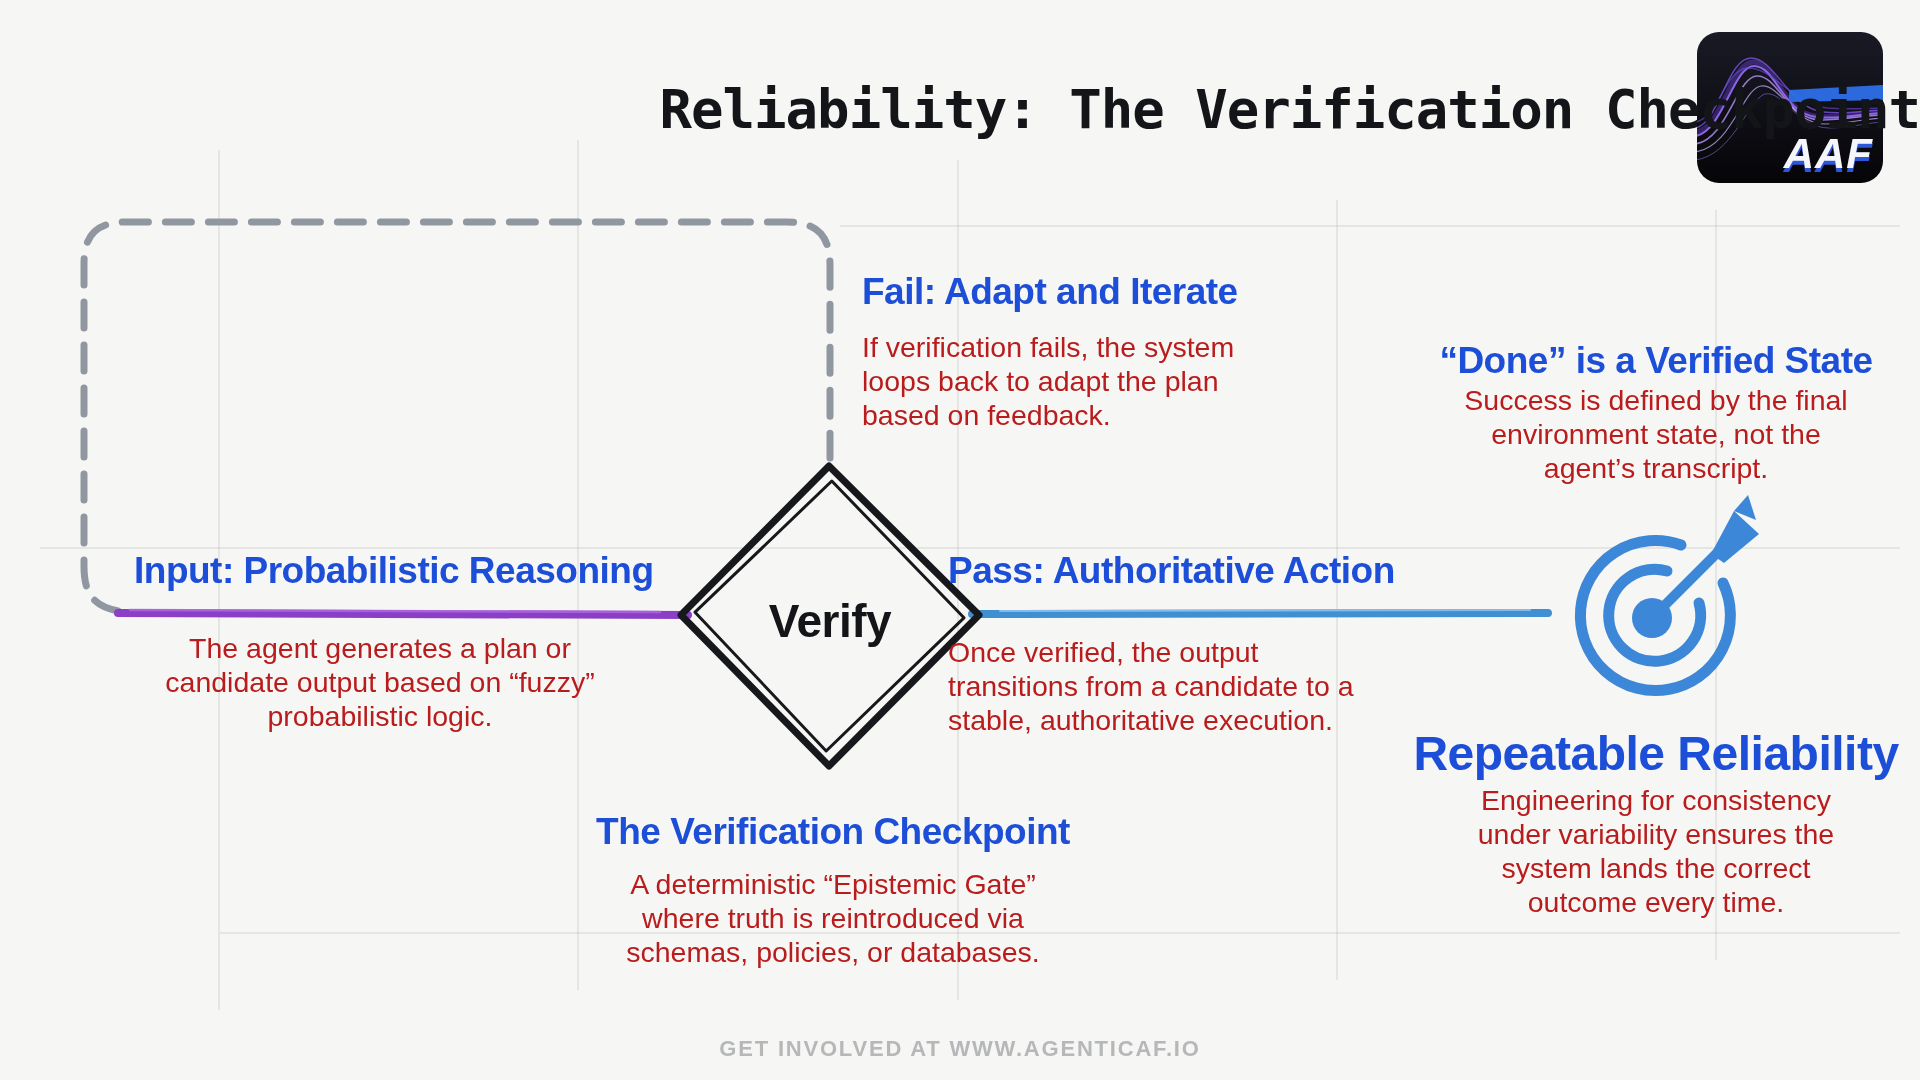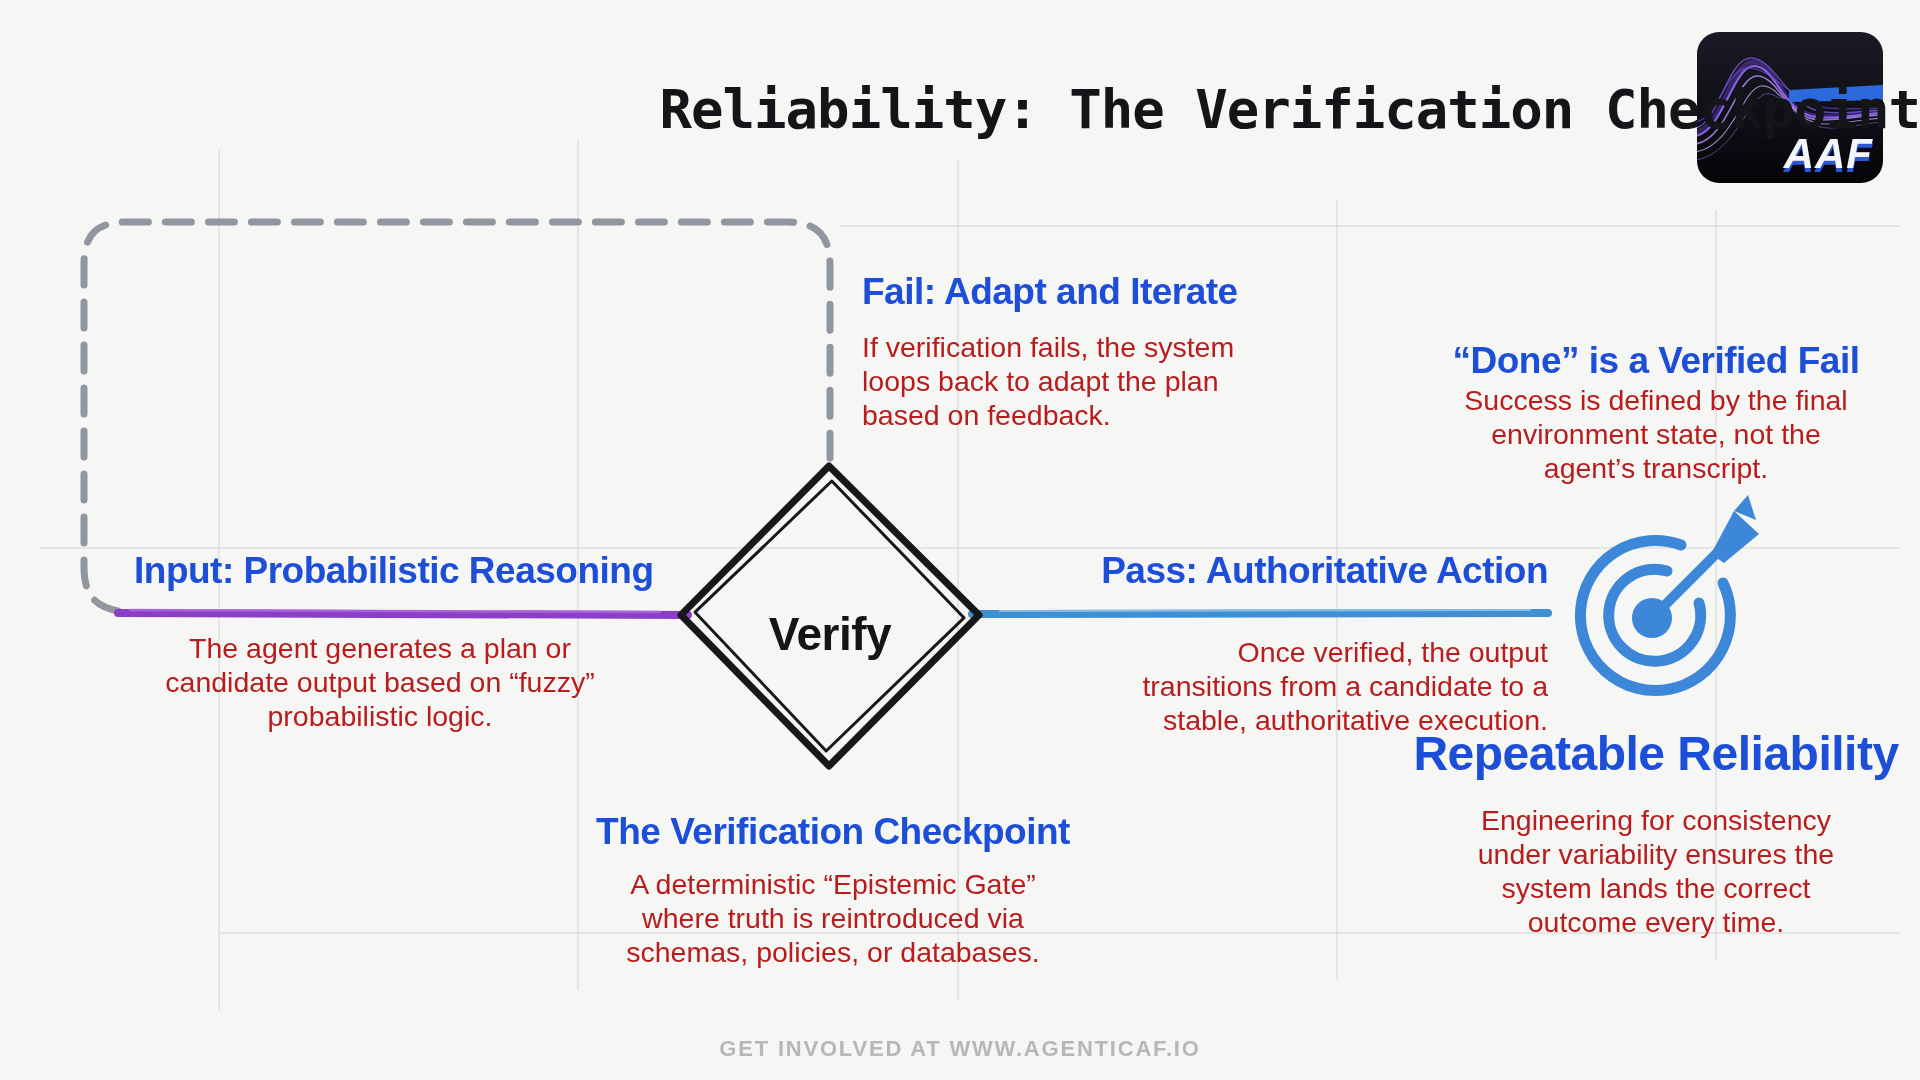--- a/index.html
+++ b/index.html
@@ -26,35 +26,35 @@
     font-weight:400;font-size:28.5px;line-height:34px;
     color:#b91c1c;margin:0;white-space:pre-line;
   }
 
   #sec-input-h{left:134px;top:549px;}
   #sec-input-b{left:110px;top:631px;width:540px;text-align:center;}
 
   #sec-fail{left:862px;top:270px;width:520px;text-align:left;}
   #sec-fail .body-text{margin-top:16px;}
 
-  #sec-pass{left:948px;top:549px;width:600px;text-align:right;}
+  #sec-pass{left:948px;top:549px;width:600px;text-align:left;}
   #sec-pass .body-text{margin-top:42px;}
 
   #sec-done{left:1398px;top:339px;width:516px;text-align:center;}
   #sec-done .body-text{}
 
   #sec-repeat{left:1398px;top:726px;width:516px;text-align:center;}
   #sec-repeat .heading{font-size:48px;}
-  #sec-repeat .body-text{margin-top:20px;}
+  #sec-repeat .body-text{}
 
   #sec-checkpoint{left:578px;top:810px;width:510px;text-align:center;}
   #sec-checkpoint .body-text{margin-top:13px;}
 
   #verify-label{
-    left:730px;top:607px;width:200px;text-align:center;
+    left:730px;top:594px;width:200px;text-align:center;
     font-weight:700;font-size:46px;letter-spacing:-0.5px;color:#141519;
   }
 
   #footer{
     left:0;right:0;top:1036px;text-align:center;
     font-weight:700;font-size:22px;letter-spacing:1.8px;
     color:var(--footer_gray,#b5b7b8);
   }
 
   
@@ -164,21 +164,21 @@
 </div>
 
 <div id="sec-pass" class="abs">
   <h2 class="heading">Pass: Authoritative Action</h2>
   <p class="body-text">Once verified, the output
 transitions from a candidate to a
 stable, authoritative execution.</p>
 </div>
 
 <div id="sec-done" class="abs">
-  <h2 class="heading">“Done” is a Verified Fail</h2>
+  <h2 class="heading">“Done” is a Verified State</h2>
   <p class="body-text">Success is defined by the final
 environment state, not the
 agent’s transcript.</p>
 </div>
 
 <div id="sec-repeat" class="abs">
   <h2 class="heading">Repeatable Reliability</h2>
   <p class="body-text">Engineering for consistency
 under variability ensures the
 system lands the correct

